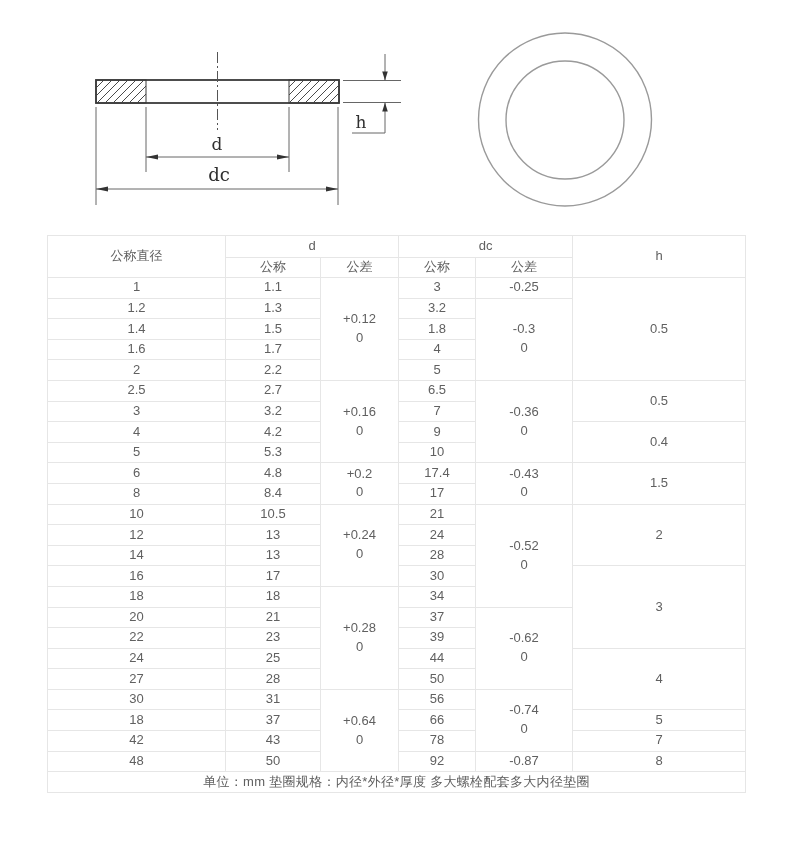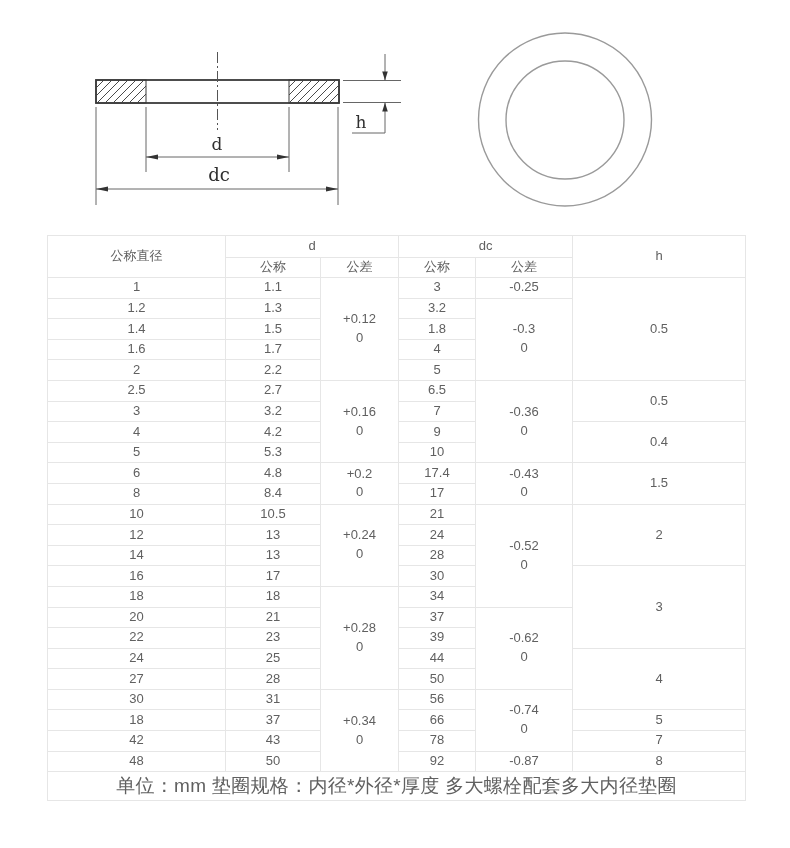--- a/index.html
+++ b/index.html
@@ -37,21 +37,21 @@
     text-align: center;
     vertical-align: middle;
     padding: 0;
     white-space: pre-line;
     line-height: 1.45;
   }
   thead tr.hrow1 { height: 22px; }
   thead tr.hrow2 { height: 20px; }
   tbody tr { height: 20.6px; }
   tfoot tr { height: 21px; }
-  tfoot td { font-size: 19px; letter-spacing: 0.3px; }
+  tfoot td { font-size: 13px; letter-spacing: 0.3px; }
 </style>
 </head>
 <body>
 
 <div class="page">
 
   <svg id="section-view" width="350" height="200" viewBox="58 18 350 200">
     <defs>
       <pattern id="hatch" width="8" height="8" patternUnits="userSpaceOnUse">
         <line x1="0" y1="8" x2="8" y2="0" stroke="#4a4a4a" stroke-width="1"></line>
@@ -248,21 +248,21 @@
             <td rowspan="3">4</td>
           </tr>
           <tr>
             <td>27</td>
             <td>28</td>
             <td>50</td>
           </tr>
           <tr>
             <td>30</td>
             <td>31</td>
-            <td rowspan="4">+0.34
+            <td rowspan="4">+0.64
 0</td>
             <td>56</td>
             <td rowspan="3">-0.74
 0</td>
           </tr>
           <tr>
             <td>18</td>
             <td>37</td>
             <td>66</td>
             <td>5</td>

